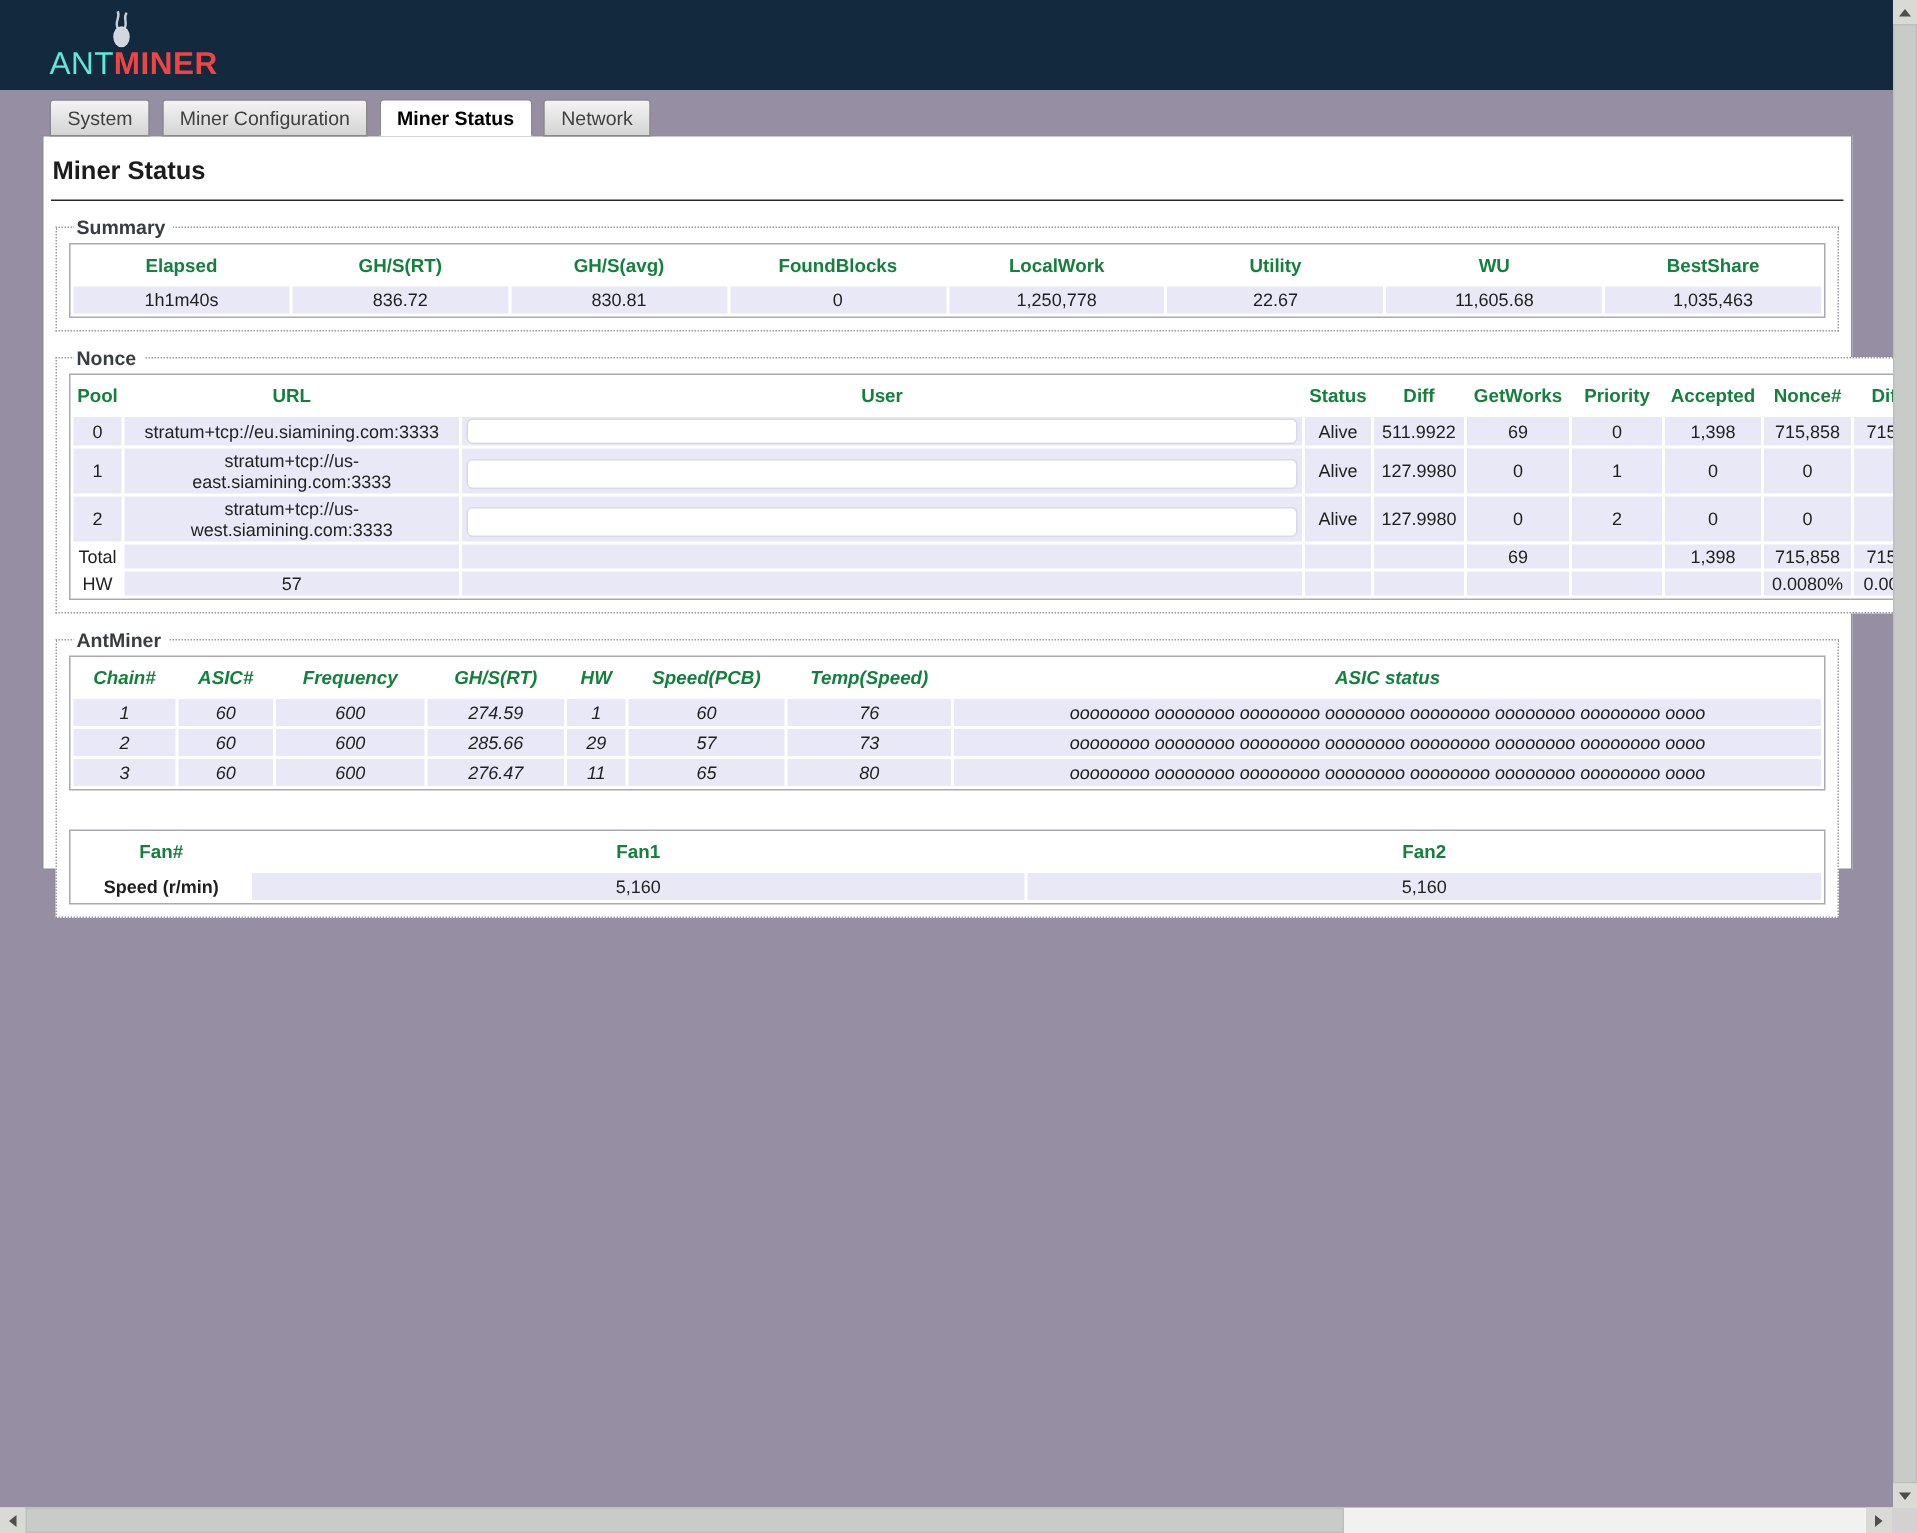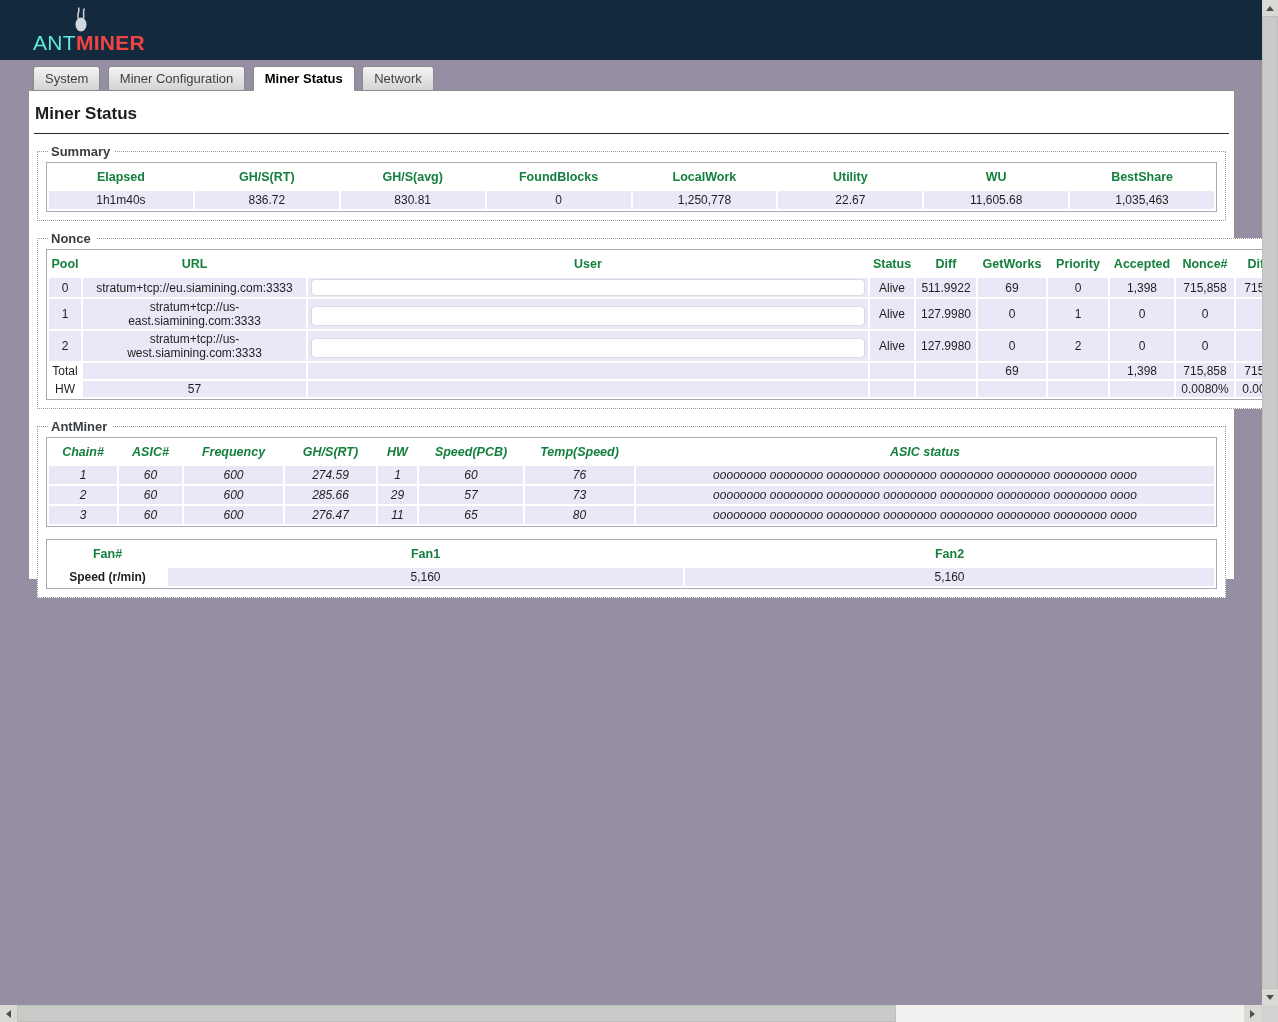--- a/index.html
+++ b/index.html
@@ -38,21 +38,21 @@
   .summary-table{width:100%;table-layout:fixed;}
   
   .pools-fs{width:1234px;box-sizing:border-box;position:relative;}
   .pools-table{width:1229px;table-layout:fixed;}
   .pools-table td{padding:1px 2px;}
   .nowrap{white-space:nowrap;overflow:hidden;margin-left:33px;}
   .user-box{height:15px;background:#fff;border:1px solid #d9d9e6;border-radius:4px;margin:0 1px;}
   .user-box.tall{height:18px;margin-top:3px;}
   .chain-table{width:100%;table-layout:fixed;font-style:italic;}
   .asic-cell{font-size:11.5px;white-space:nowrap;overflow:hidden;}
-  .fan-table{width:100%;table-layout:fixed;margin-top:12px;}
+  .fan-table{width:100%;table-layout:fixed;margin-top:26px;}
   .fan-label{font-weight:700;font-size:12.5px;}
   
   .vscroll{position:absolute;left:1262px;top:0;width:16px;height:1005px;background:#f1f1ef;z-index:10;}
   .vs-btn{position:absolute;left:0;width:16px;height:16px;background:#d9d9d6;display:flex;align-items:center;justify-content:center;}
   .vs-thumb{position:absolute;left:0;top:16px;width:16px;height:973px;background:#c9cbc8;border:1px solid #bdbfbc;box-sizing:border-box;}
   .hscroll{position:absolute;left:0;top:1005px;width:1278px;height:17px;background:#f1f1ef;z-index:11;}
   .hs-btn{position:absolute;top:0;width:17px;height:17px;background:#d9d9d6;display:flex;align-items:center;justify-content:center;}
   .hs-thumb{position:absolute;top:0;left:17px;width:879px;height:17px;background:#c9cbc8;border:1px solid #bdbfbc;box-sizing:border-box;}
   .hs-corner{position:absolute;top:0;left:1261px;width:17px;height:17px;background:#d3d1d1;}
   .tri-up{width:0;height:0;border:4px solid transparent;border-bottom:5px solid #4e4e4e;margin-top:-4px;}

